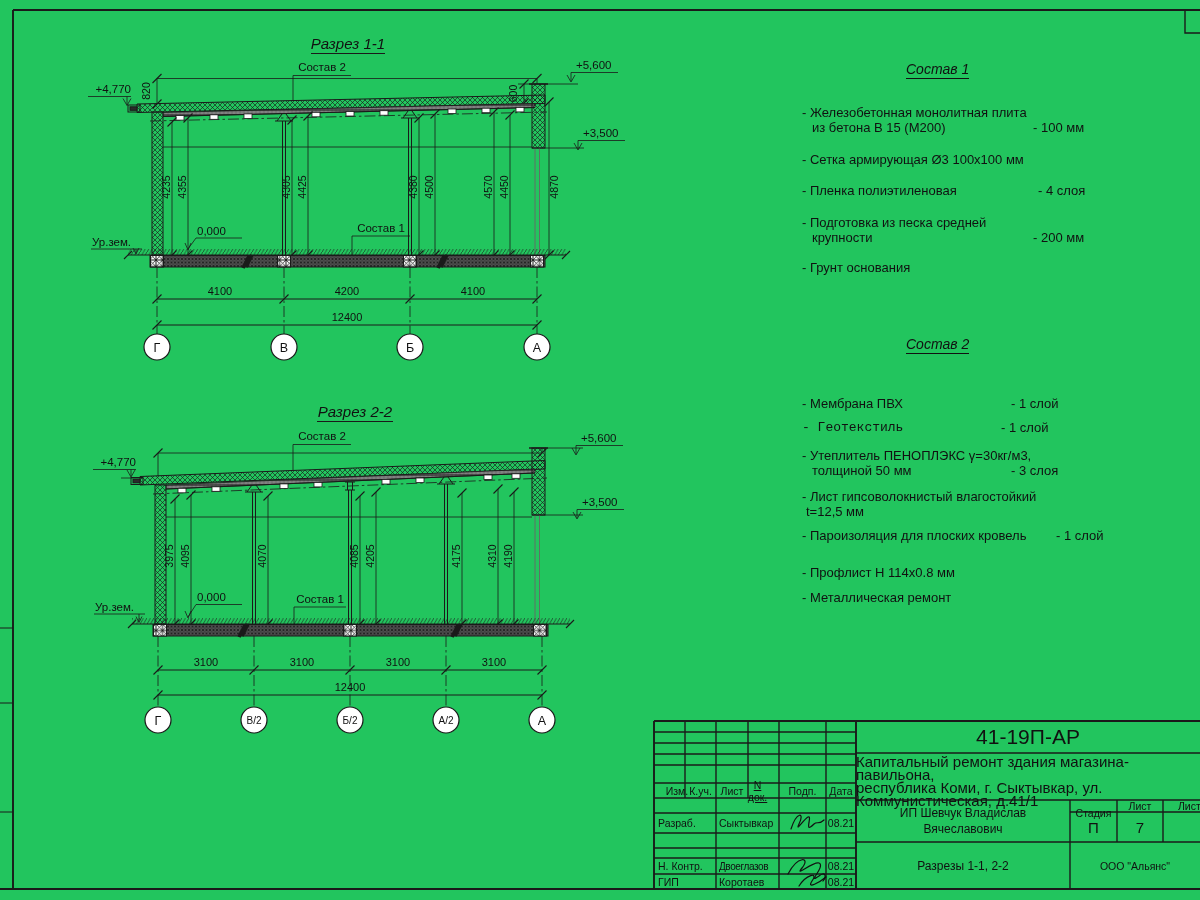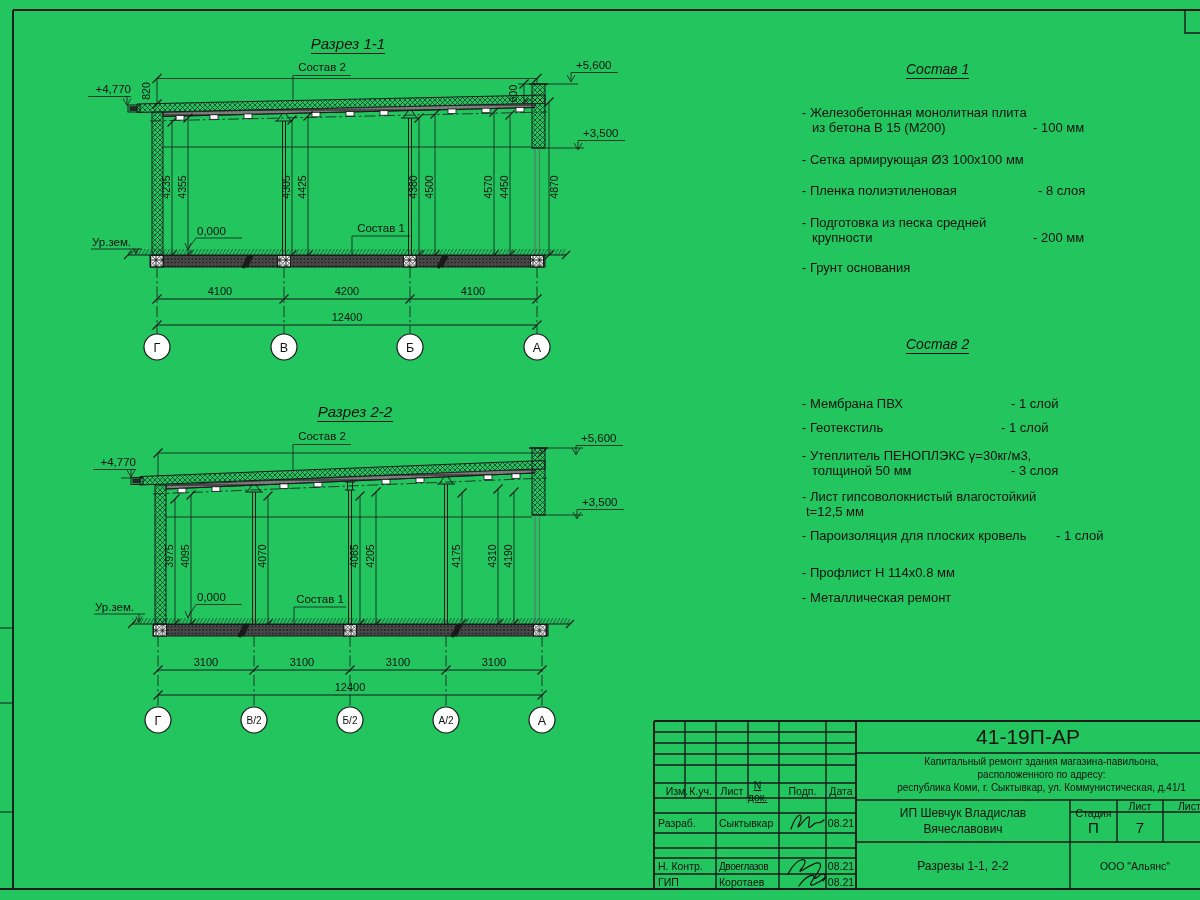--- a/index.html
+++ b/index.html
@@ -433,32 +433,32 @@
   </g>
 </svg>
 
   <div>
     <div class="spec-title" style="left:906px;top:61px;">Состав 1</div>
     <div class="spec-line" style="left:802px;top:105px;">- Железобетонная  монолитная плита</div>
     <div class="spec-line" style="left:812px;top:120px;">из бетона В 15 (М200)</div>
     <div class="spec-line" style="left:1033px;top:120px;">- 100 мм</div>
     <div class="spec-line" style="left:802px;top:152px;">- Сетка армирующая Ø3 100х100 мм</div>
     <div class="spec-line" style="left:802px;top:183px;">- Пленка полиэтиленовая</div>
-    <div class="spec-line" style="left:1038px;top:183px;">- 8 слоя</div>
+    <div class="spec-line" style="left:1038px;top:183px;">- 4 слоя</div>
     <div class="spec-line" style="left:802px;top:215px;">- Подготовка из песка средней</div>
     <div class="spec-line" style="left:812px;top:230px;">крупности</div>
     <div class="spec-line" style="left:1033px;top:230px;">- 200 мм</div>
     <div class="spec-line" style="left:802px;top:260px;">- Грунт основания</div>
   </div>
 
   <div>
     <div class="spec-title" style="left:906px;top:336px;">Состав 2</div>
     <div class="spec-line" style="left:802px;top:396px;">- Мембрана ПВХ</div>
     <div class="spec-line" style="left:1011px;top:396px;">- 1 слой</div>
-    <div class="spec-line" style="left:802px;top:420px;">- Геотекстиль</div>
+    <div class="spec-line" style="left:802px;top:420px;font-family:Liberation Mono, monospace;">- Геотекстиль</div>
     <div class="spec-line" style="left:1001px;top:420px;">- 1 слой</div>
     <div class="spec-line" style="left:802px;top:448px;">- Утеплитель ПЕНОПЛЭКС γ=30кг/м3,</div>
     <div class="spec-line" style="left:812px;top:463px;">толщиной 50 мм</div>
     <div class="spec-line" style="left:1011px;top:463px;">- 3 слоя</div>
     <div class="spec-line" style="left:802px;top:489px;">- Лист гипсоволокнистый влагостойкий</div>
     <div class="spec-line" style="left:806px;top:504px;">t=12,5 мм</div>
     <div class="spec-line" style="left:802px;top:528px;">- Пароизоляция для плоских кровель</div>
     <div class="spec-line" style="left:1056px;top:528px;">- 1 слой</div>
     <div class="spec-line" style="left:802px;top:565px;">- Профлист Н 114х0.8 мм</div>
     <div class="spec-line" style="left:802px;top:590px;">- Металлическая ремонт</div>
@@ -476,23 +476,22 @@
     <div class="hdiv lft tb-txt" style="left:719px;top:813px;width:60px;height:20px;">Сыктывкар</div>
     <div class="hdiv ctr tb-txt" style="left:826px;top:813px;width:30px;height:20px;">08.21</div>
     <div class="hdiv lft tb-txt" style="left:658px;top:858px;width:58px;height:16px;">Н. Контр.</div>
     <div class="hdiv lft" style="left:719px;top:858px;width:60px;height:16px;font-size:10px;letter-spacing:-0.4px;">Двоеглазов</div>
     <div class="hdiv ctr tb-txt" style="left:826px;top:858px;width:30px;height:16px;">08.21</div>
     <div class="hdiv lft tb-txt" style="left:658px;top:874px;width:58px;height:15px;text-align:center;">ГИП</div>
     <div class="hdiv lft tb-txt" style="left:719px;top:874px;width:72px;height:15px;">Коротаев</div>
     <div class="hdiv ctr tb-txt" style="left:826px;top:874px;width:30px;height:15px;">08.21</div>
 
     <div class="hdiv ctr" style="left:856px;top:721px;width:344px;height:32px;font-size:21px;">41-19П-АР</div>
-    <div class="hdiv" style="left:856px;top:755px;width:344px;height:45px;text-align:center;font-size:10px;line-height:13px;padding-left:27px;">
+    <div class="hdiv" style="left:856px;top:755px;width:344px;height:45px;font-size:15px;line-height:13px;">
       <div>Капитальный ремонт здания магазина-павильона,</div>
-      <div>расположенного по адресу:</div>
       <div>республика Коми, г. Сыктывкар, ул. Коммунистическая, д.41/1</div>
     </div>
     <div class="hdiv ctr" style="left:856px;top:800px;width:214px;height:42px;font-size:12px;line-height:16px;padding:0 20px;">ИП Шевчук Владислав Вячеславович</div>
     <div class="hdiv ctr tb-txt" style="left:1070px;top:800px;width:47px;height:26px;">Стадия</div>
     <div class="hdiv ctr tb-txt" style="left:1117px;top:800px;width:46px;height:12px;">Лист</div>
     <div class="hdiv ctr tb-txt" style="left:1163px;top:800px;width:64px;height:12px;">Листов</div>
     <div class="hdiv ctr" style="left:1070px;top:812px;width:47px;height:30px;font-size:15px;">П</div>
     <div class="hdiv ctr" style="left:1117px;top:812px;width:46px;height:30px;font-size:15px;">7</div>
     <div class="hdiv ctr" style="left:856px;top:842px;width:214px;height:47px;font-size:12px;">Разрезы 1-1, 2-2</div>
     <div class="hdiv ctr tb-txt" style="left:1070px;top:842px;width:130px;height:47px;">ООО "Альянс"</div>

